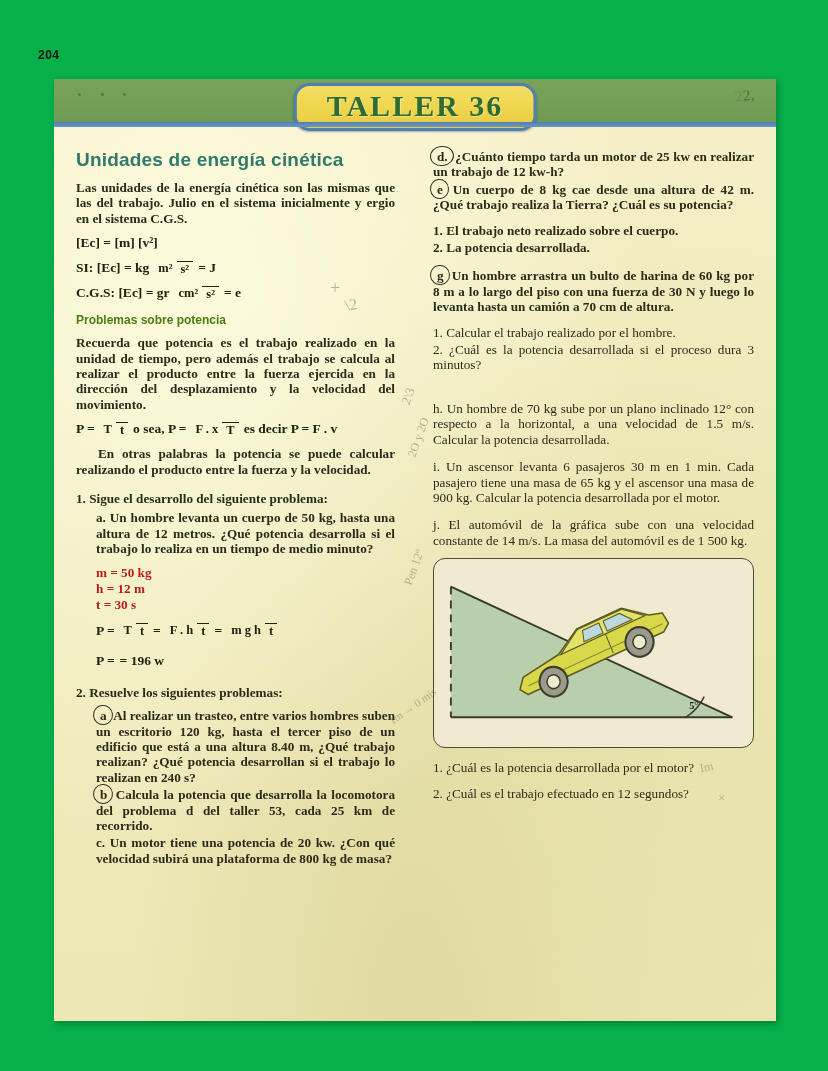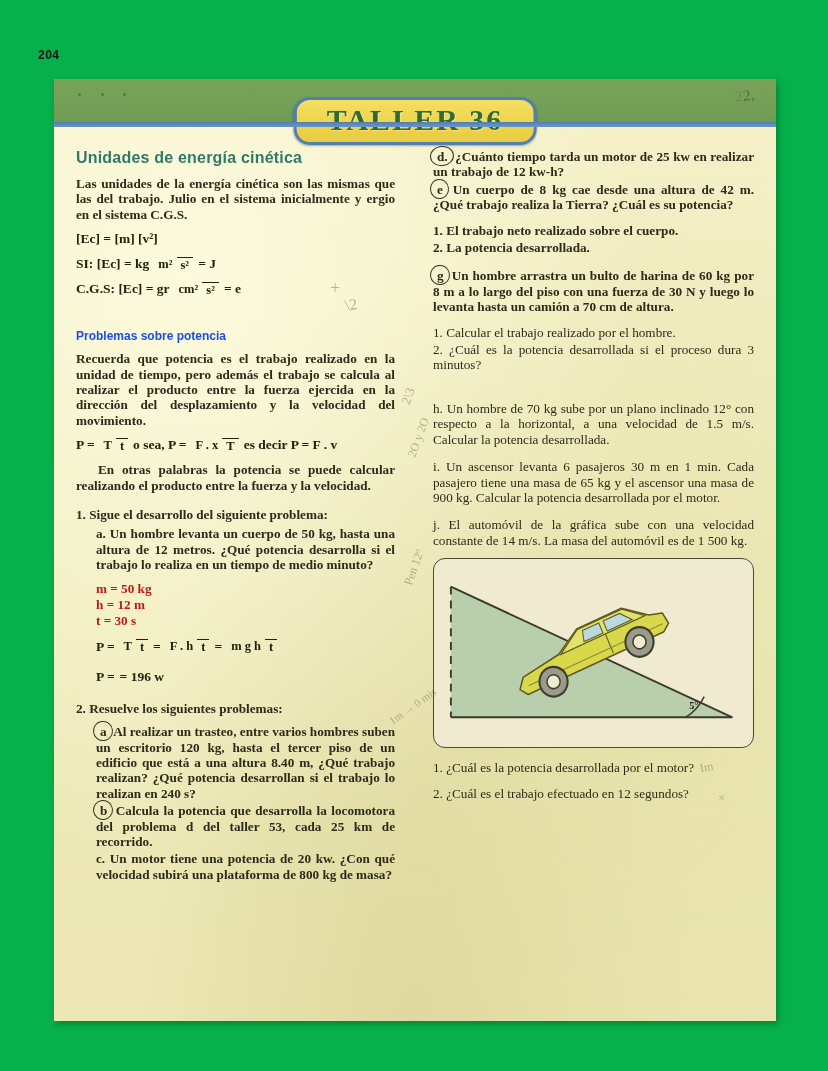--- a/index.html
+++ b/index.html
@@ -48,21 +48,21 @@
     display:flex;justify-content:space-between;align-items:center;
   }
   #band-dots i{display:block;width:3px;height:3px;border-radius:50%;background:#4b6b3a;opacity:.75;}
   #band-scribble{
     position:absolute;right:22px;top:8px;
     font-family:"Liberation Serif",serif;font-size:15px;color:#3c4a2c;
     opacity:.6;transform:rotate(-8deg);
   }
   
   #title-plate{
-    position:absolute;left:50%;top:18px;transform:translateX(-50%);
+    position:absolute;left:50%;top:4px;transform:translateX(-50%);
     padding:3px 30px 5px;
     background:linear-gradient(180deg,#f4de63 0%,#efd64f 50%,#e8cb41 100%);
     border:3px solid #4f7fb3;
     border-radius:16px;
     box-shadow:0 1px 2px rgba(0,0,0,.3);
   }
   #title-plate span{
     font-family:"Liberation Serif", serif;
     font-weight:bold;font-size:30px;line-height:34px;
     color:#2f6b35;letter-spacing:2px;
@@ -76,27 +76,27 @@
     padding:22px 22px 10px 22px;
     box-sizing:border-box;
   }
   .col{width:50%;box-sizing:border-box;position:relative;z-index:2;}
   .col.left{padding-right:20px;}
   .col.right{padding-left:18px;}
 
   h2.section-title{
     margin:0 0 9px 0;
     font-family:"Liberation Sans", sans-serif;
-    font-size:16px;font-weight:bold;color:#2f7a6a;
+    font-size:19px;font-weight:bold;color:#2f7a6a;
     letter-spacing:.2px;
   }
   h3.sub-title{
-    margin:32px 0 8px 0;
+    margin:12px 0 8px 0;
     font-family:"Liberation Sans", sans-serif;
-    font-size:12px;font-weight:bold;color:#1d4ed8;
+    font-size:12px;font-weight:bold;color:#4d7c0f;
   }
   p.body{
     margin:0 0 8px 0;
     font-size:13.2px;line-height:15.4px;
     color:#2c2b1a;text-align:justify;
     font-weight:bold;
   }
   p.body.indent{text-indent:22px;}
   p.item{
     margin:0 0 2px 0;

